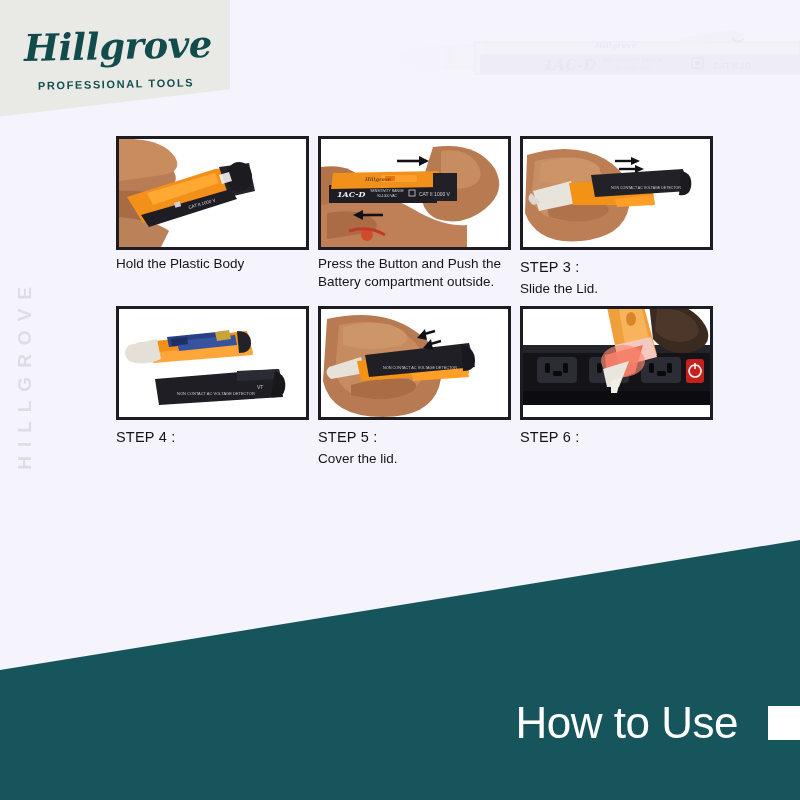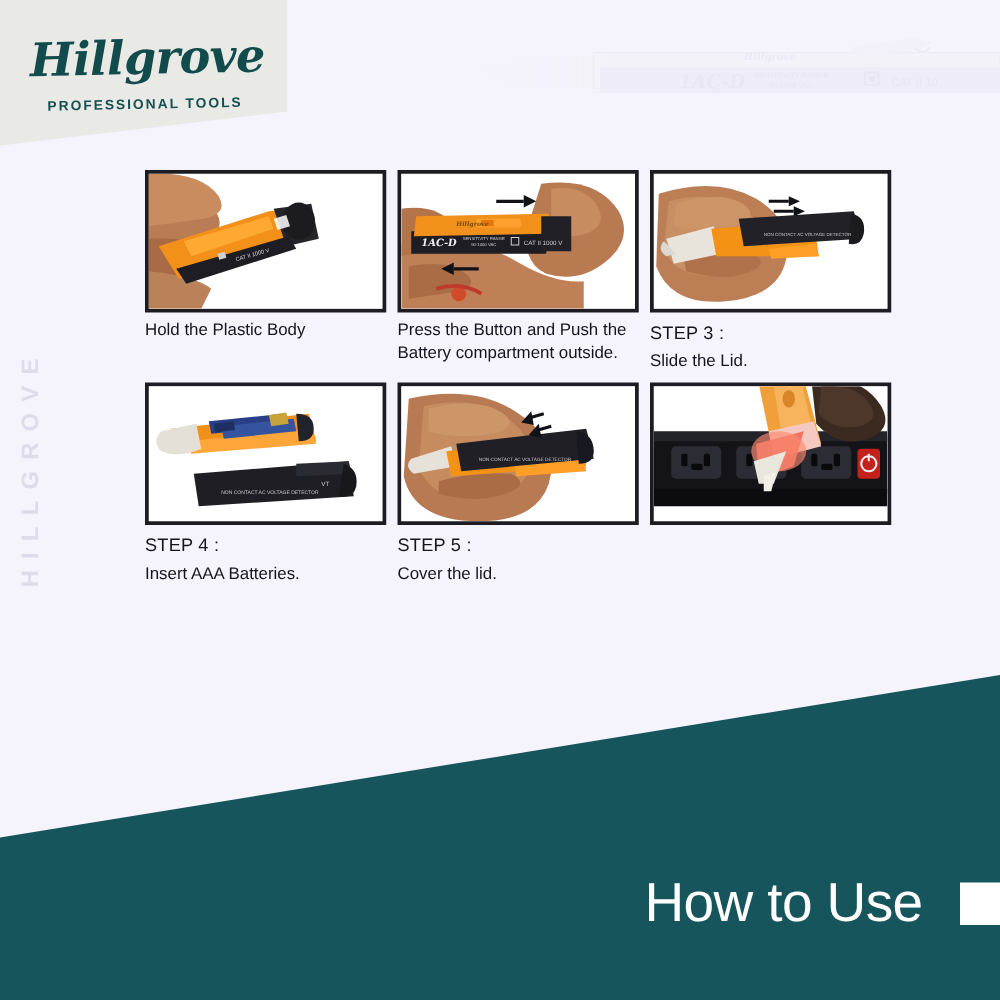--- a/index.html
+++ b/index.html
@@ -279,21 +279,20 @@
           <path d="M118 22 q14 0 14 12 q0 10 -12 10 Z" fill="#22222a"></path>
 
           <path d="M36 70 L160 60 L164 88 L40 96 Z" fill="#1e1e24"></path>
           <path d="M118 62 L160 60 L162 70 L118 72 Z" fill="#2b2b33"></path>
           <path d="M156 62 q12 4 10 18 q-2 10 -14 8 Z" fill="#17171c"></path>
           <text x="58" y="86" font-family="Liberation Sans, sans-serif" font-size="4" fill="#c6c6ce">NON CONTACT AC VOLTAGE DETECTOR</text>
           <text x="138" y="80" font-family="Liberation Sans, sans-serif" font-size="5" fill="#c6c6ce">VT</text>
         </svg>
       </div>
       <div class="step-title">STEP 4 :</div>
-      <div class="step-desc">Insert AAA Batteries.</div>
     </div>
 
     <div class="cell">
       <div class="frame">
         <svg viewBox="0 0 187 108" xmlns="http://www.w3.org/2000/svg">
           <rect width="187" height="108" fill="#ffffff"></rect>
 
           <path d="M6 10 q54 -12 88 12 q34 22 24 56 q-10 30 -56 30 q-52 0 -60 -36 Z" fill="#b87a52"></path>
           <path d="M18 16 q44 -10 70 12 q22 18 14 40 q-10 22 -44 22 q-36 0 -44 -26 Z" fill="#c68c60"></path>
           <path d="M22 18 q40 -10 60 4 q10 8 -2 14 q-30 8 -58 0 Z" fill="#cd9668"></path>
@@ -358,20 +357,21 @@
           <path d="M82 46 L120 36 L112 64 L84 74 Z" fill="#f06a5a" opacity="0.92"></path>
           <ellipse cx="100" cy="52" rx="22" ry="16" fill="#fa8a72" opacity="0.65"></ellipse>
 
           <path d="M80 60 L106 52 L96 78 L84 78 Z" fill="#e9e6dd"></path>
           <path d="M88 72 L98 68 L94 84 L88 84 Z" fill="#f2efe8"></path>
 
           <path d="M126 -6 q40 -4 56 22 q10 18 -10 26 q-24 8 -42 -12 Z" fill="#3b2a20"></path>
           <path d="M134 0 q30 -2 40 16 q6 12 -10 16 q-20 4 -32 -10 Z" fill="#4d372a"></path>
         </svg>
       </div>
+      <div class="step-title">STEP 6 :</div>
     </div>
 
   </div>
 
   <div class="wedge"></div>
   <div class="how-title">How to Use</div>
   <div class="white-square"></div>
 
 </div>
 

